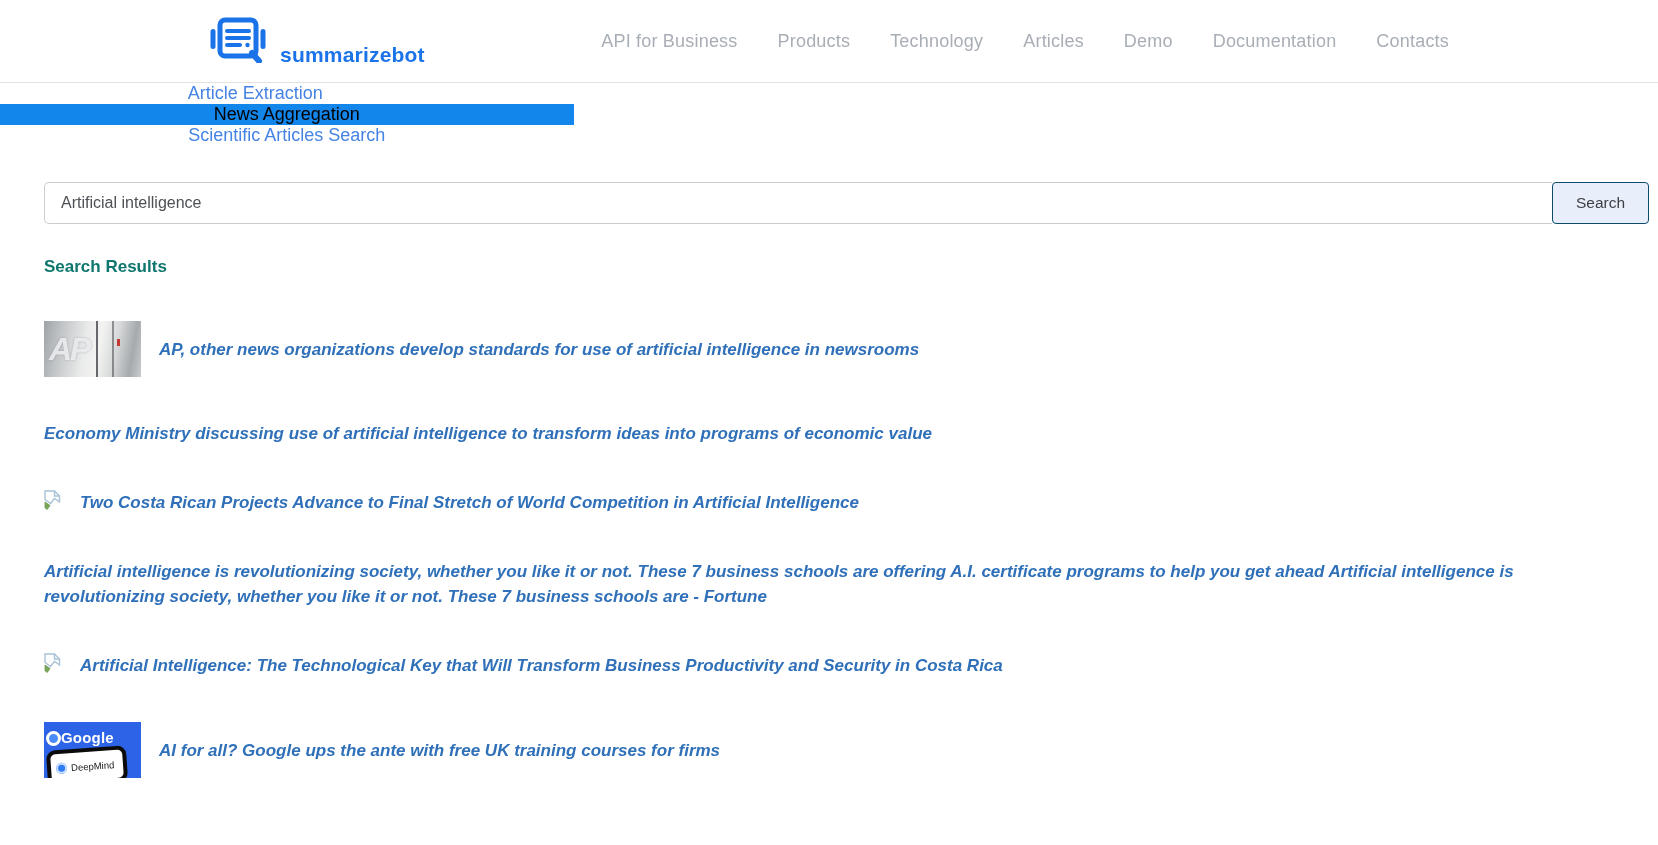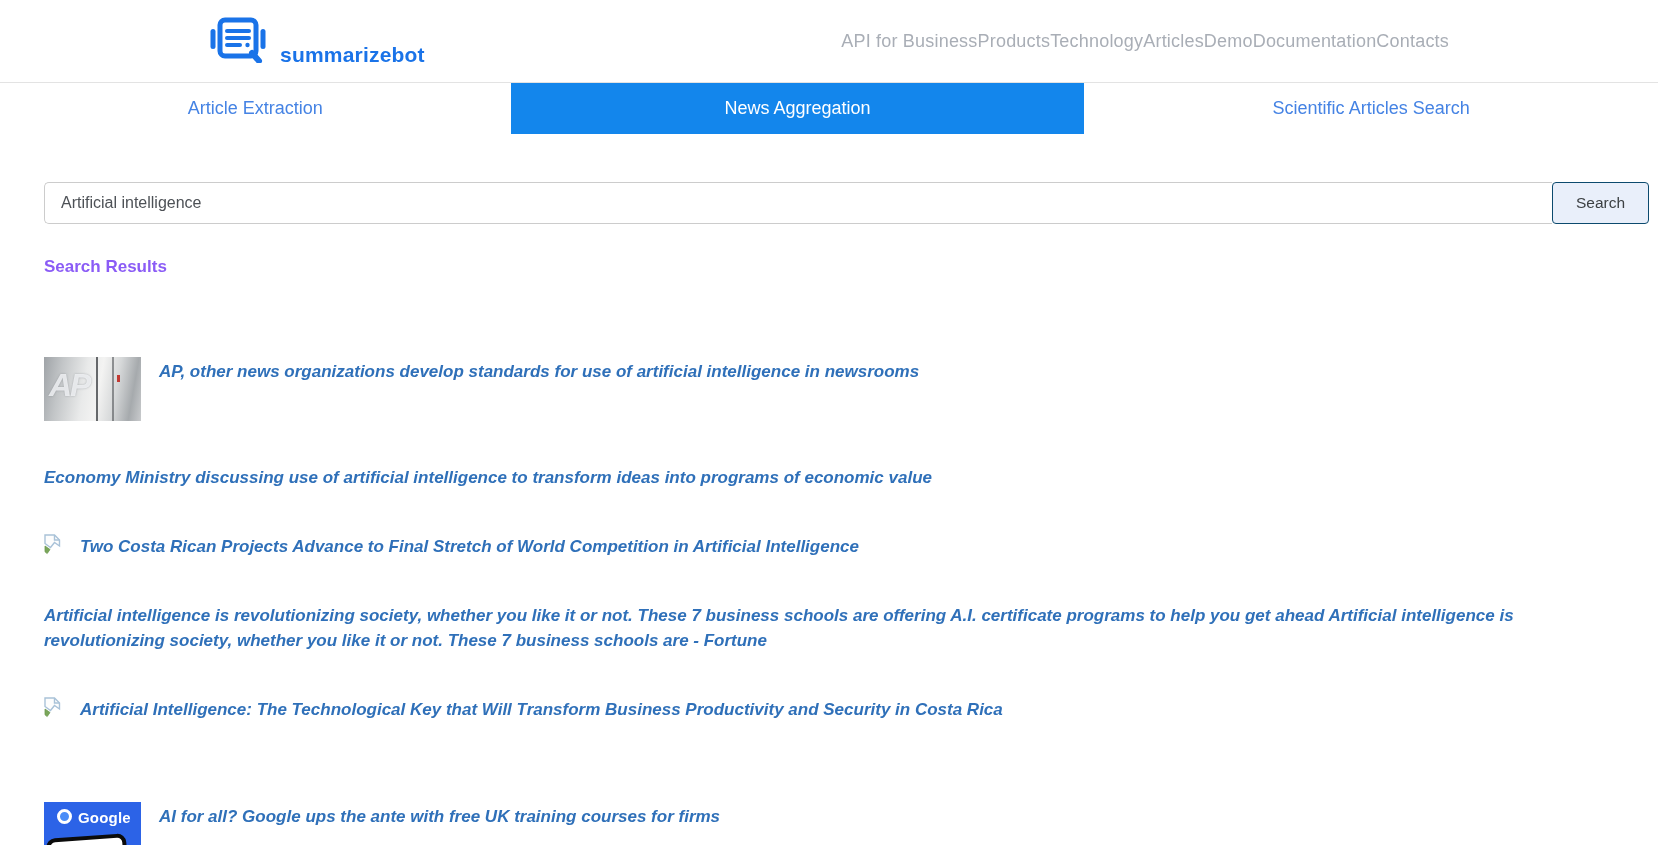--- a/index.html
+++ b/index.html
@@ -10,75 +10,75 @@
     color:#333;
   }
 
   
   .header { height: 82px; display:flex; align-items:center; background:#fff; }
   .header-inner {
     width: 1240px; margin: 0 auto; display:flex; align-items:center; justify-content:space-between;
   }
   .brand { display:flex; align-items:flex-end; gap:13px; text-decoration:none; cursor:pointer; }
   .brand-name { color:#1a73e8; font-size:21px; font-weight:700; letter-spacing:.2px; }
-  .main-nav { display:flex; }
+  .main-nav { display:flex; gap:40px; }
   .main-nav a {
     color:#a9aeb6; font-size:18px; text-decoration:none; letter-spacing:.2px; cursor:pointer;
   }
 
   
-  .tabs { display:flex; border-top:1px solid #e3e3e3; height:52px; }
+  .tabs { display:flex; border-top:1px solid #e3e3e3; height:52px;flex-direction:column; }
   .tab {
     display:flex; align-items:center; justify-content:center;
     font-size:18px; font-weight:500; color:#4583e4; cursor:pointer; background:#fff;
   }
   .tab:nth-child(1){ width:30.8%; }
   .tab:nth-child(2){ width:34.6%; }
   .tab:nth-child(3){ width:34.6%; }
-  .tab.active { background:#1386ec; color:#ffffff; }
+  .tab.active { background:#1386ec; color:#000000; }
 
   
   .search-row { display:flex; margin: 48px 9px 0 44px; height:42px; }
   .search-input {
     flex:1; border:1px solid #ccc; border-right:none; border-radius:5px 0 0 5px;
     padding:0 16px; font-size:16px; color:#4d5156; outline:none;
     font-family:"Liberation Sans",sans-serif;
   }
   .search-btn {
     width:97px; background:#e9effa; border:1px solid #0c4a6e; border-radius:4px;
     font-size:15.5px; color:#3c4043; cursor:pointer; font-family:"Liberation Sans",sans-serif;
   }
 
   
   .results-wrap { margin:0 44px; }
-  .results-heading { margin-top:33px; color:#8b5cf6; font-size:17px; font-weight:700; }
+  .results-heading { margin-top:33px; color:#0f766e; font-size:17px; font-weight:700; }
   .result { display:flex; align-items:center; margin-top:44px; }
   .result-title {
     color:#2f70b9; font-size:17px; font-weight:600; line-height:25px;
     text-decoration:none; cursor:pointer;font-style:italic;
   }
 
-  .thumb { width:97px; height:64px; margin-right:18px; flex:none; position:relative; overflow:hidden; cursor:pointer;margin-top:36px; }
+  .thumb { width:97px; height:56px; margin-right:18px; flex:none; position:relative; overflow:hidden; cursor:pointer; }
 
   
   .thumb.ap {
     background:
       linear-gradient(90deg, transparent 52px, rgba(55,58,62,.75) 52px, rgba(55,58,62,.75) 54px, transparent 54px),
       linear-gradient(90deg, transparent 68px, rgba(70,73,77,.55) 68px, rgba(70,73,77,.55) 70px, transparent 70px),
       linear-gradient(100deg,#9fa3a7 0%,#c2c5c7 18%,#e9eaea 42%,#f3f3f2 56%,#d6d8d9 72%,#a6aaad 88%,#c9cbcd 100%);
   }
   .ap-letters {
     position:absolute; left:5px; top:10px; font-size:32px; font-weight:700; font-style:italic;
     color:rgba(248,249,251,.8); text-shadow:0 0 2px rgba(120,125,130,.6); letter-spacing:-2px;
   }
   .ap-red { position:absolute; left:73px; top:18px; width:3px; height:7px; background:#c23a33; }
 
   
   .thumb.google { background:#2c63e7; }
-  .g-row { display:flex; align-items:flex-start; gap:6px; padding:7px 0 0 13px; }
+  .g-row { display:flex; align-items:flex-end; padding:7px 0 0 2px; }
   .g-badge { width:15px; height:15px; border-radius:50%; background:#4b8df8; border:3px solid #fff; }
   .g-word { color:#fff; font-size:15px; font-weight:600; letter-spacing:.2px; }
   .g-phone {
     position:absolute; left:3px; bottom:-6px; width:80px; height:36px; background:#fff;
     border:4px solid #0b0b0b; border-radius:9px; transform:rotate(-4deg);
     display:flex; align-items:center; gap:4px; padding-left:5px;
   }
   .d-badge { width:11px; height:11px; border-radius:50%; background:#2f7cf6; box-shadow:inset 0 0 0 2px #cfe0ff; flex:none; }
   .d-word { font-size:9.5px; color:#141414; font-weight:500; }
 

